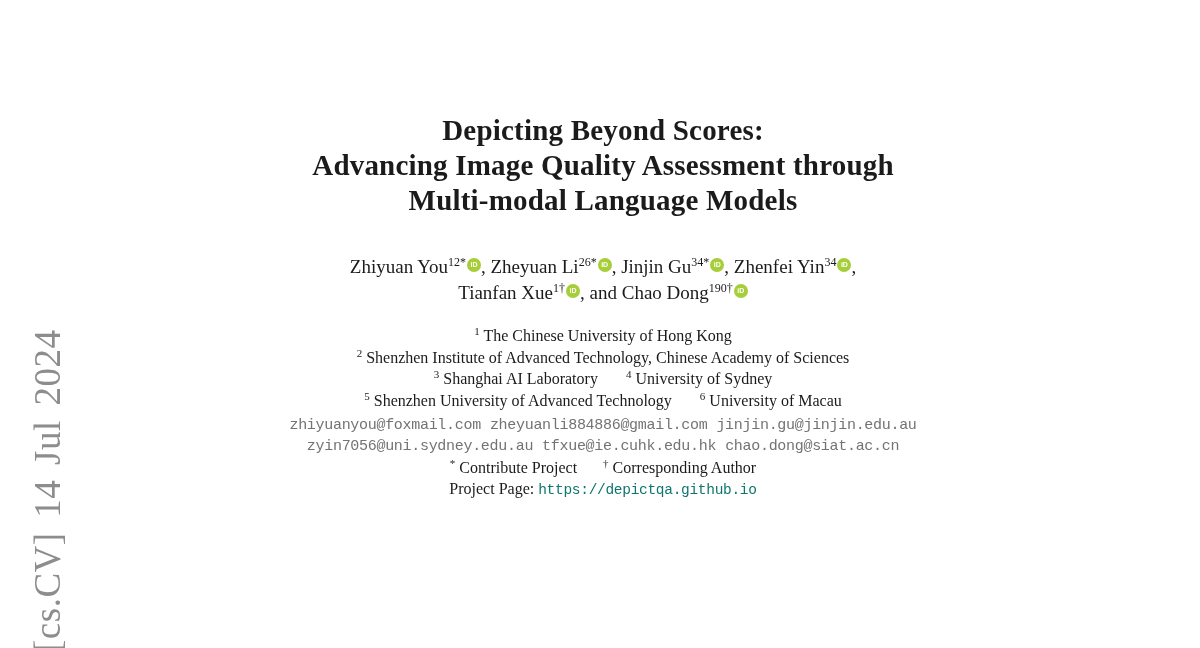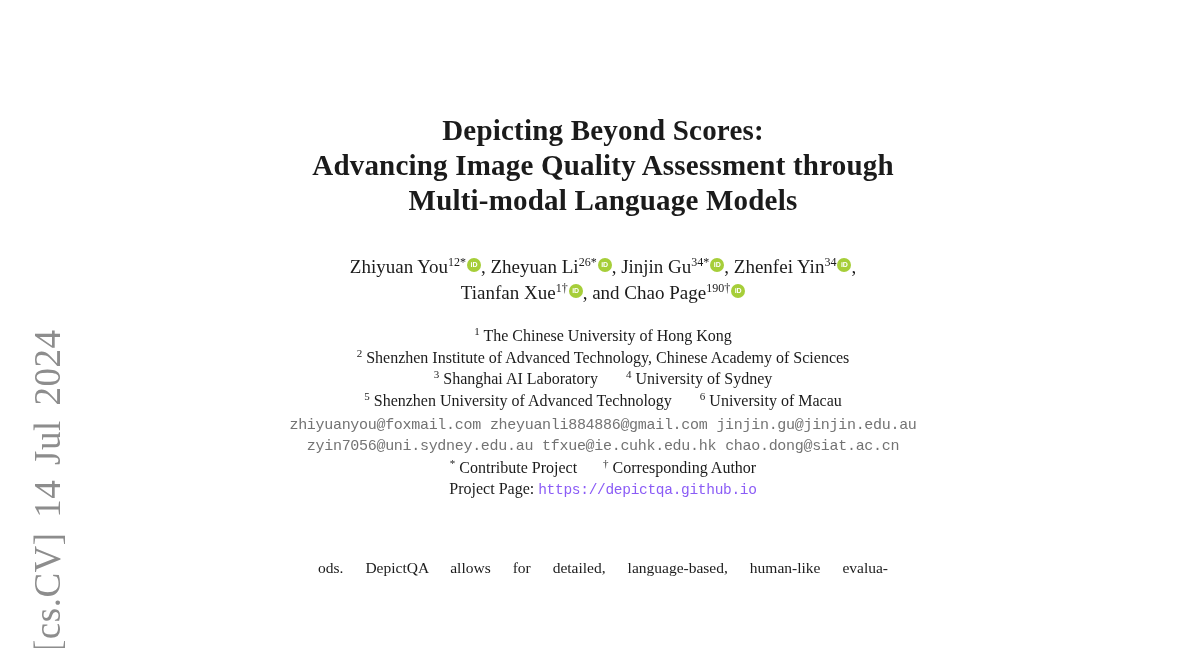--- a/index.html
+++ b/index.html
@@ -117,36 +117,35 @@
 <main class="content">
 
   <h1 class="title">
       <span class="tline">Depicting Beyond Scores:</span>
       <span class="tline">Advancing Image Quality Assessment through</span>
       <span class="tline">Multi-modal Language Models</span>
     </h1>
 
   <div class="authors">
     <span class="aline"><span><span>Zhiyuan You</span><sup class="asup">12*</sup><span class="orcid" style="background: rgb(166, 206, 57);">iD</span><span>, </span></span><span><span>Zheyuan Li</span><sup class="asup">26*</sup><span class="orcid" style="background: rgb(166, 206, 57);">iD</span><span>, </span></span><span><span>Jinjin Gu</span><sup class="asup">34*</sup><span class="orcid" style="background: rgb(166, 206, 57);">iD</span><span>, </span></span><span><span>Zhenfei Yin</span><sup class="asup">34</sup><span class="orcid" style="background: rgb(166, 206, 57);">iD</span><span>,</span></span></span>
-    <span class="aline"><span><span>Tianfan Xue</span><sup class="asup">1†</sup><span class="orcid" style="background: rgb(166, 206, 57);">iD</span><span>, and </span></span><span><span>Chao Page</span><sup class="asup">190†</sup><span class="orcid" style="background: rgb(166, 206, 57);">iD</span><span></span></span></span>
+    <span class="aline"><span><span>Tianfan Xue</span><sup class="asup">1†</sup><span class="orcid" style="background: rgb(166, 206, 57);">iD</span><span>, and </span></span><span><span>Chao Dong</span><sup class="asup">190†</sup><span class="orcid" style="background: rgb(166, 206, 57);">iD</span><span></span></span></span>
   </div>
 
   <div class="affils">
     <div class="fline"><span class="affil"><sup>1</sup> <span>The Chinese University of Hong Kong</span></span></div>
     <div class="fline"><span class="affil"><sup>2</sup> <span>Shenzhen Institute of Advanced Technology, Chinese Academy of Sciences</span></span></div>
     <div class="fline"><span class="affil"><sup>3</sup> <span>Shanghai AI Laboratory</span></span><span class="affil"><sup>4</sup> <span>University of Sydney</span></span></div>
     <div class="fline"><span class="affil"><sup>5</sup> <span>Shenzhen University of Advanced Technology</span></span><span class="affil"><sup>6</sup> <span>University of Macau</span></span></div>
   </div>
 
   <div class="emails">
     <div class="eline"><a href="#">zhiyuanyou@foxmail.com</a><a href="#">zheyuanli884886@gmail.com</a><a href="#">jinjin.gu@jinjin.edu.au</a></div>
     <div class="eline"><a href="#">zyin7056@uni.sydney.edu.au</a><a href="#">tfxue@ie.cuhk.edu.hk</a><a href="#">chao.dong@siat.ac.cn</a></div>
   </div>
 
   <div class="notes"><sup>*</sup> <span>Contribute Project</span><sup class="note-dagger">†</sup> <span>Corresponding Author</span></div>
 
-  <div class="project"><span>Project Page:</span> <a href="#" class="plink" style="color: #8b5cf6;">https://depictqa.github.io</a></div>
+  <div class="project"><span>Project Page:</span> <a href="#" class="plink" style="color: #0f766e;">https://depictqa.github.io</a></div>
 
   <div class="abstract">
-    <div class="abline just">ods. DepictQA allows for detailed, language-based, human-like evalua-</div>
   </div>
 
 </main>
 
 </body></html>

